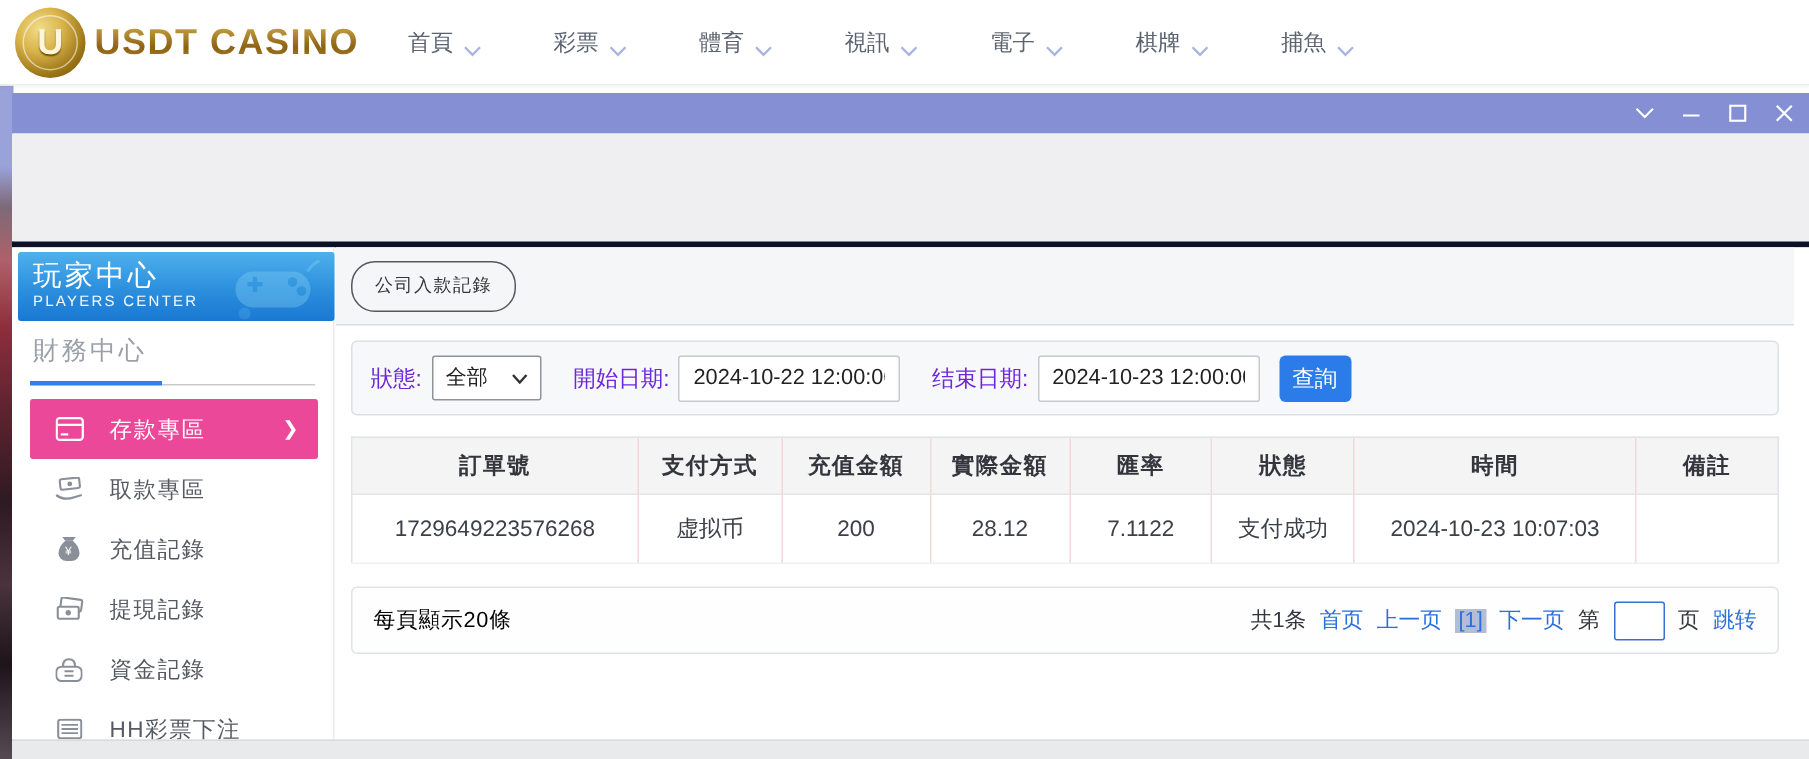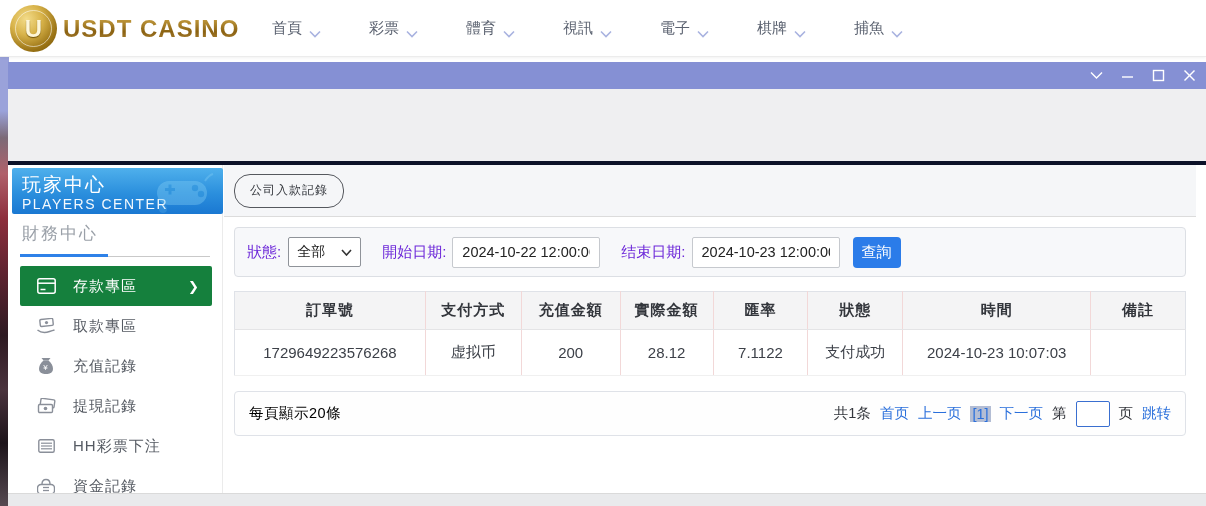--- a/index.html
+++ b/index.html
@@ -35,31 +35,31 @@
   .dark-line { position:absolute; left:8px; top:161px; width:1198px; height:4px; background:#0c1128; }
   .window-body { position:absolute; left:8px; top:165px; width:1198px; height:328px; background:#fff; }
   .bottom-strip { position:absolute; left:8px; top:493px; width:1198px; height:13px; background:#e9eaec; border-top:1px solid #dadada; }
 
   
   .sidebar { position:absolute; left:0px; top:0px; width:215px; height:328px; background:#fff; border-right:1px solid #ebebeb; }
   .pc-header { position:absolute; left:4px; top:3px; width:211px; height:46px; border-radius:2px;
                background:linear-gradient(180deg,#4fb0ec 0%, #2b8fdd 55%, #1a78d2 100%); overflow:hidden;
                color:#fff; padding:6px 0 0 10px; }
   .pc-title { font-size:19px; letter-spacing:2px; line-height:22px; }
-  .pc-sub { font-size:14px; letter-spacing:1.5px; opacity:.95; }
+  .pc-sub { font-size:10px; letter-spacing:1.5px; opacity:.95; }
   .pc-gamepad { position:absolute; right:8px; top:5px; opacity:.55; }
   .fin-title { position:absolute; left:14px; top:57px; font-size:17px; color:#9aa0a8; letter-spacing:2px; }
   .fin-underline { position:absolute; left:12px; top:89px; width:190px; height:3px; }
   .fin-underline .blue { position:absolute; left:0; top:0; width:88px; height:3px; background:#2e81e8; }
   .fin-underline .gray { position:absolute; left:88px; top:2px; width:102px; height:1px; background:#c9c9c9; }
   .menu { position:absolute; left:12px; top:101px; width:192px; }
   .menu-item { height:40px; display:flex; align-items:center; gap:17px; padding-left:16px; position:relative;
                font-size:15px; color:#555a62; cursor:pointer; letter-spacing:1px; }
   .menu-item .mi-icon { width:20px; height:20px; display:flex; align-items:center; justify-content:center; }
-  .menu-item.active { background:#15803d; color:#fff; border-radius:2px; }
+  .menu-item.active { background:#ec4899; color:#fff; border-radius:2px; }
   .menu-item.active .chev { position:absolute; right:12px; color:#fff; font-size:13px; }
   .mi-icon svg { display:block; }
 
   
   .main { position:absolute; left:216px; top:0; width:982px; height:328px; background:#fff; }
   .tabs-row { position:absolute; left:0; top:0; width:972px; height:52px; background:#f5f6f8; border-bottom:1px solid #dcdcdc;
               display:flex; align-items:center; gap:10px; padding-left:10px; }
   .pill { height:34px; padding:0 15px; border:1px solid #55585e; border-radius:16px; background:transparent;
           font-size:12px; color:#33363c; display:flex; align-items:center; cursor:pointer; letter-spacing:1px;
           font-family:inherit; }
@@ -245,39 +245,39 @@
           <svg width="19" height="16" viewBox="0 0 19 16">
               <rect x="3.5" y="1" width="14" height="8" rx="1.2" transform="rotate(8 10 5)" fill="none" stroke="#8a8f99" stroke-width="1.4"></rect>
               <rect x="1.5" y="6.5" width="14" height="8" rx="1.2" fill="#fff" stroke="#8a8f99" stroke-width="1.4"></rect>
               <circle cx="8.5" cy="10.5" r="1.8" fill="#8a8f99"></circle>
             </svg>
         </span>
         <span>提現記錄</span>
       </div>
       <div class="menu-item">
         <span class="mi-icon">
+          <svg width="18" height="17" viewBox="0 0 18 17">
+              <path d="M4 6.5 h10 a3.5 3.5 0 0 1 3.5 3.5 v2.5 a3.5 3.5 0 0 1 -3.5 3.5 h-10 a3.5 3.5 0 0 1 -3.5 -3.5 v-2.5 a3.5 3.5 0 0 1 3.5 -3.5 z" fill="none" stroke="#8a8f99" stroke-width="1.4"></path>
+              <path d="M5 6 q0 -4.5 4 -4.5 q4 0 4 4.5" fill="none" stroke="#8a8f99" stroke-width="1.4"></path>
+              <line x1="6" y1="9.5" x2="12" y2="9.5" stroke="#8a8f99" stroke-width="1.3"></line>
+              <line x1="6" y1="12.5" x2="12" y2="12.5" stroke="#8a8f99" stroke-width="1.3"></line>
+            </svg>
+        </span>
+        <span>資金記錄</span>
+      </div>
+      <div class="menu-item">
+        <span class="mi-icon">
           <svg width="17" height="14" viewBox="0 0 17 14">
               <rect x="0.8" y="0.8" width="15.4" height="12.4" rx="1.5" fill="none" stroke="#8a8f99" stroke-width="1.4"></rect>
               <line x1="3" y1="4.2" x2="14" y2="4.2" stroke="#8a8f99" stroke-width="1.2"></line>
               <line x1="3" y1="7" x2="14" y2="7" stroke="#8a8f99" stroke-width="1.2"></line>
               <line x1="3" y1="9.8" x2="14" y2="9.8" stroke="#8a8f99" stroke-width="1.2"></line>
             </svg>
         </span>
         <span>HH彩票下注</span>
-      </div>
-      <div class="menu-item">
-        <span class="mi-icon">
-          <svg width="18" height="17" viewBox="0 0 18 17">
-              <path d="M4 6.5 h10 a3.5 3.5 0 0 1 3.5 3.5 v2.5 a3.5 3.5 0 0 1 -3.5 3.5 h-10 a3.5 3.5 0 0 1 -3.5 -3.5 v-2.5 a3.5 3.5 0 0 1 3.5 -3.5 z" fill="none" stroke="#8a8f99" stroke-width="1.4"></path>
-              <path d="M5 6 q0 -4.5 4 -4.5 q4 0 4 4.5" fill="none" stroke="#8a8f99" stroke-width="1.4"></path>
-              <line x1="6" y1="9.5" x2="12" y2="9.5" stroke="#8a8f99" stroke-width="1.3"></line>
-              <line x1="6" y1="12.5" x2="12" y2="12.5" stroke="#8a8f99" stroke-width="1.3"></line>
-            </svg>
-        </span>
-        <span>資金記錄</span>
       </div>
     </div>
   </div>
 
   <div class="main">
     <div class="tabs-row">
       <button class="pill">公司入款記錄</button>
     </div>
 
     <div class="filter-box">

